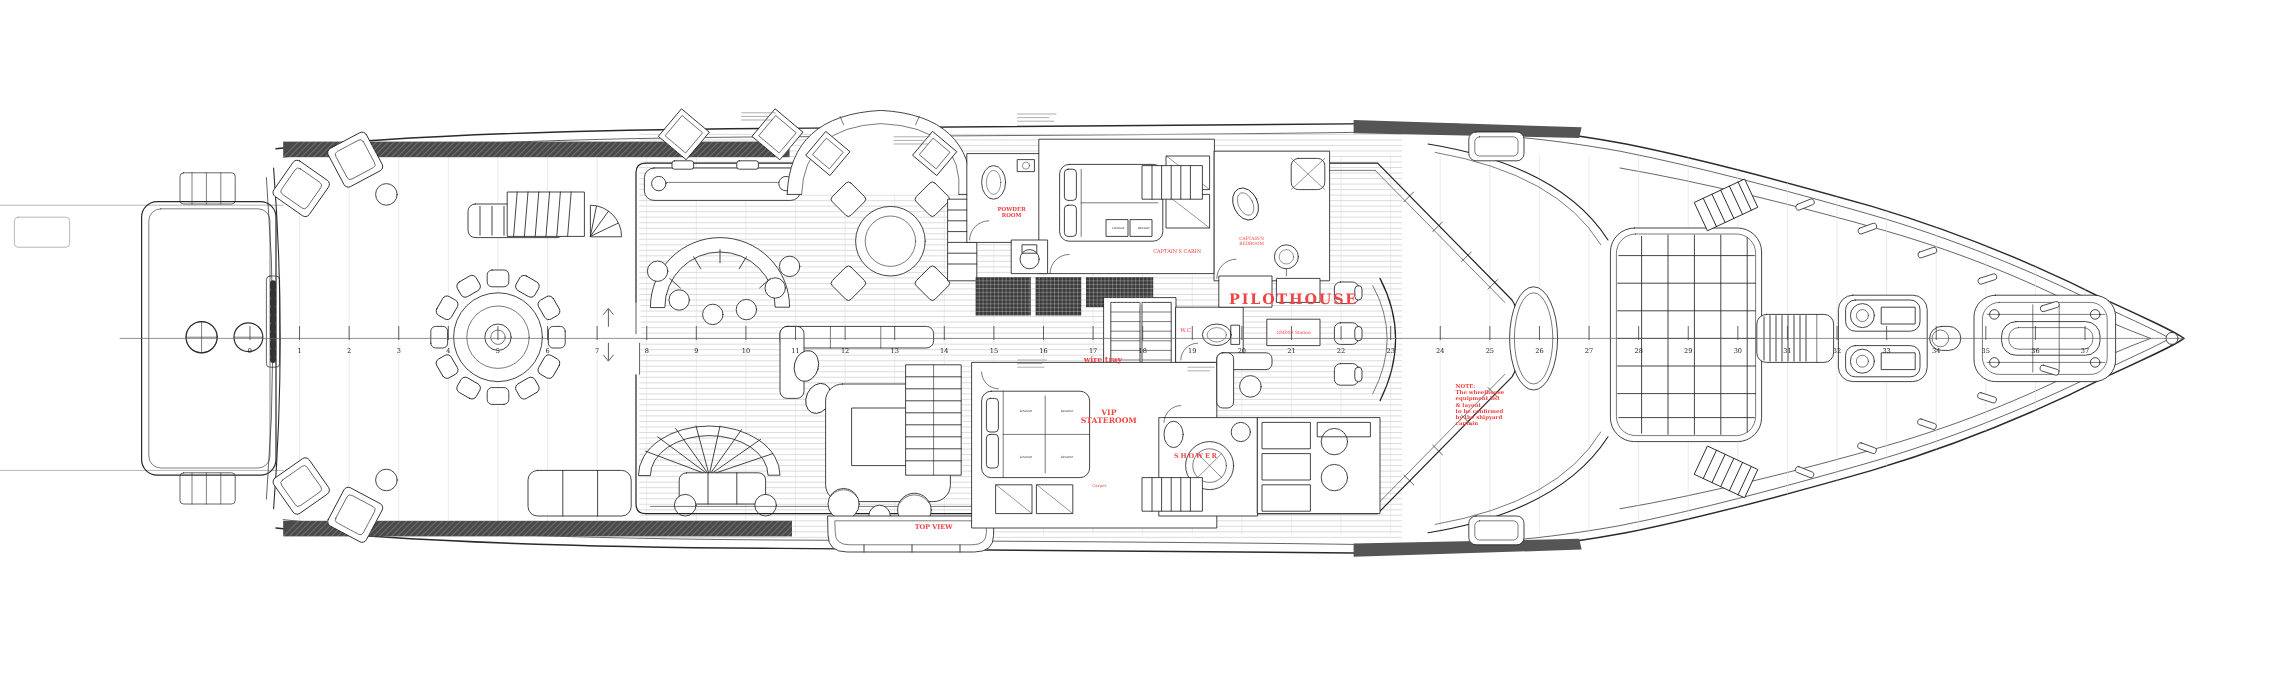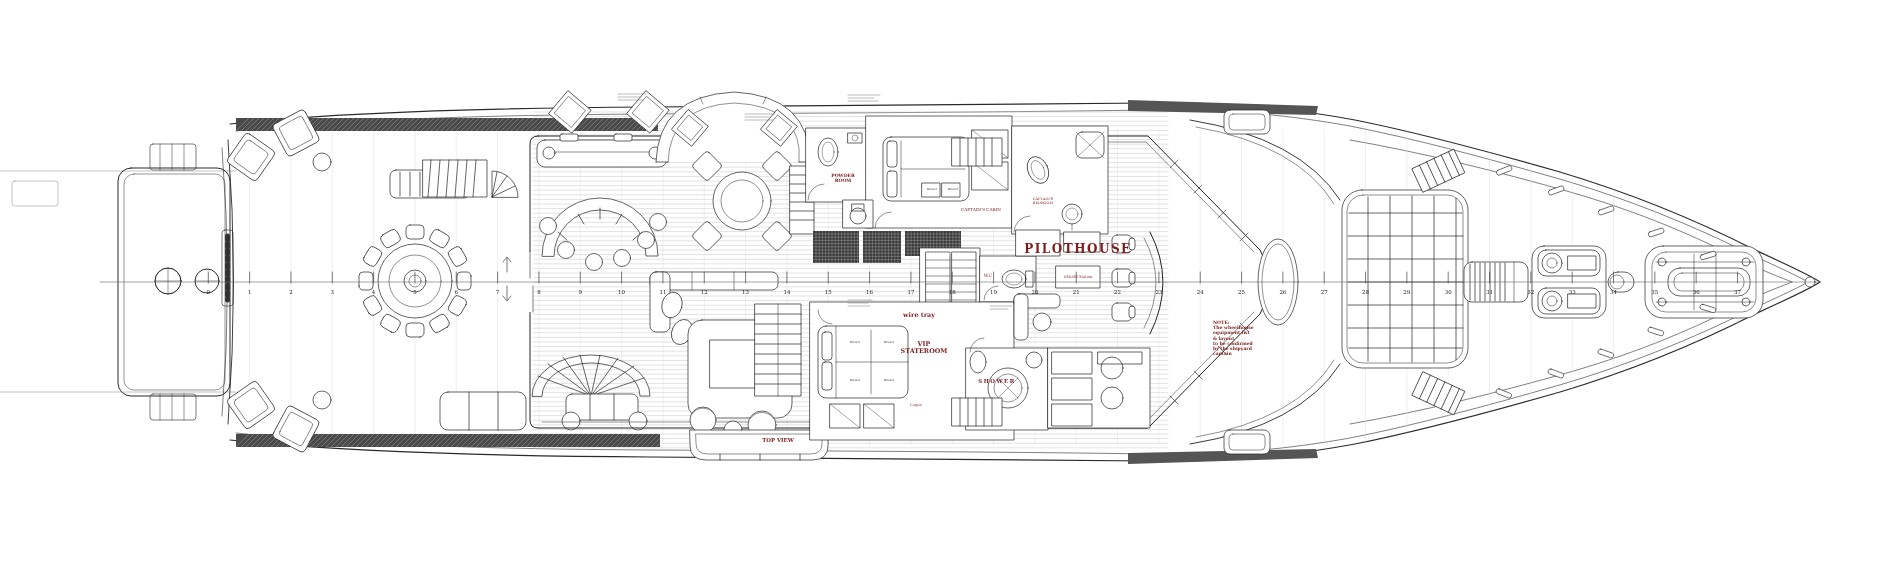--- a/index.html
+++ b/index.html
@@ -1,20 +1,20 @@
 <!DOCTYPE html>
 <html><head>
 <meta charset="utf-8">
 <style>
   html,body{margin:0;padding:0;background:#ffffff;}
   #canvas{position:relative;width:1900px;height:570px;background:#ffffff;overflow:hidden;
           font-family:"DejaVu Serif","Liberation Serif",serif;color:#111;}
   #plan-svg{position:absolute;left:0;top:0;}
   .lbl{position:absolute;transform:translate(-50%,-50%);white-space:pre-line;text-align:center;
-       color:#7f1d1d;line-height:1.15;}
+       color:#ef4444;line-height:1.15;}
   .lbl.left{transform:translate(0,0);text-align:left;}
   .b{font-weight:bold;}
   .fs3{font-size:3.4px;} .fs36{font-size:3.6px;} .fs4{font-size:4.2px;} .fs45{font-size:4.5px;}
   .fs5{font-size:5.4px;} .fs6{font-size:6.4px;} .fs12{font-size:12px;letter-spacing:1.5px;}
   .ls{letter-spacing:1.5px;}
   .drawer{font-size:2.7px;color:#333;}
 </style>
 </head>
 <body>
 
@@ -1044,21 +1044,21 @@
 
 <div>
   <div class="lbl fs45 b" style="left:843px;top:178px">POWDER
 ROOM</div>
   <div class="lbl fs4" style="left:981px;top:210px">CAPTAIN'S CABIN</div>
   <div class="lbl fs36" style="left:1043px;top:201px">CAPTAIN'S
 BEDROOM</div>
   <div class="lbl fs12 b" style="left:1078px;top:250px">PILOTHOUSE</div>
   <div class="lbl fs36" style="left:1078px;top:277px">GMDSS Station</div>
   <div class="lbl fs45" style="left:988px;top:276px">W.C</div>
-  <div class="lbl fs6 b" style="left:919px;top:316px">wire tray</div>
+  <div class="lbl fs6 b" style="left:919px;top:300px">wire tray</div>
   <div class="lbl fs6 b" style="left:924px;top:348px">VIP
 STATEROOM</div>
   <div class="lbl fs5 ls b" style="left:997px;top:381px">SHOWER</div>
   <div class="lbl fs5 b" style="left:778px;top:440px">TOP VIEW</div>
   <div class="lbl fs3" style="left:916px;top:406px">Carpet</div>
   <div class="lbl left fs45 b" style="left:1213px;top:320px">NOTE:
 The wheelhouse
 equipment list
 &amp; layout
 to be confirmed

